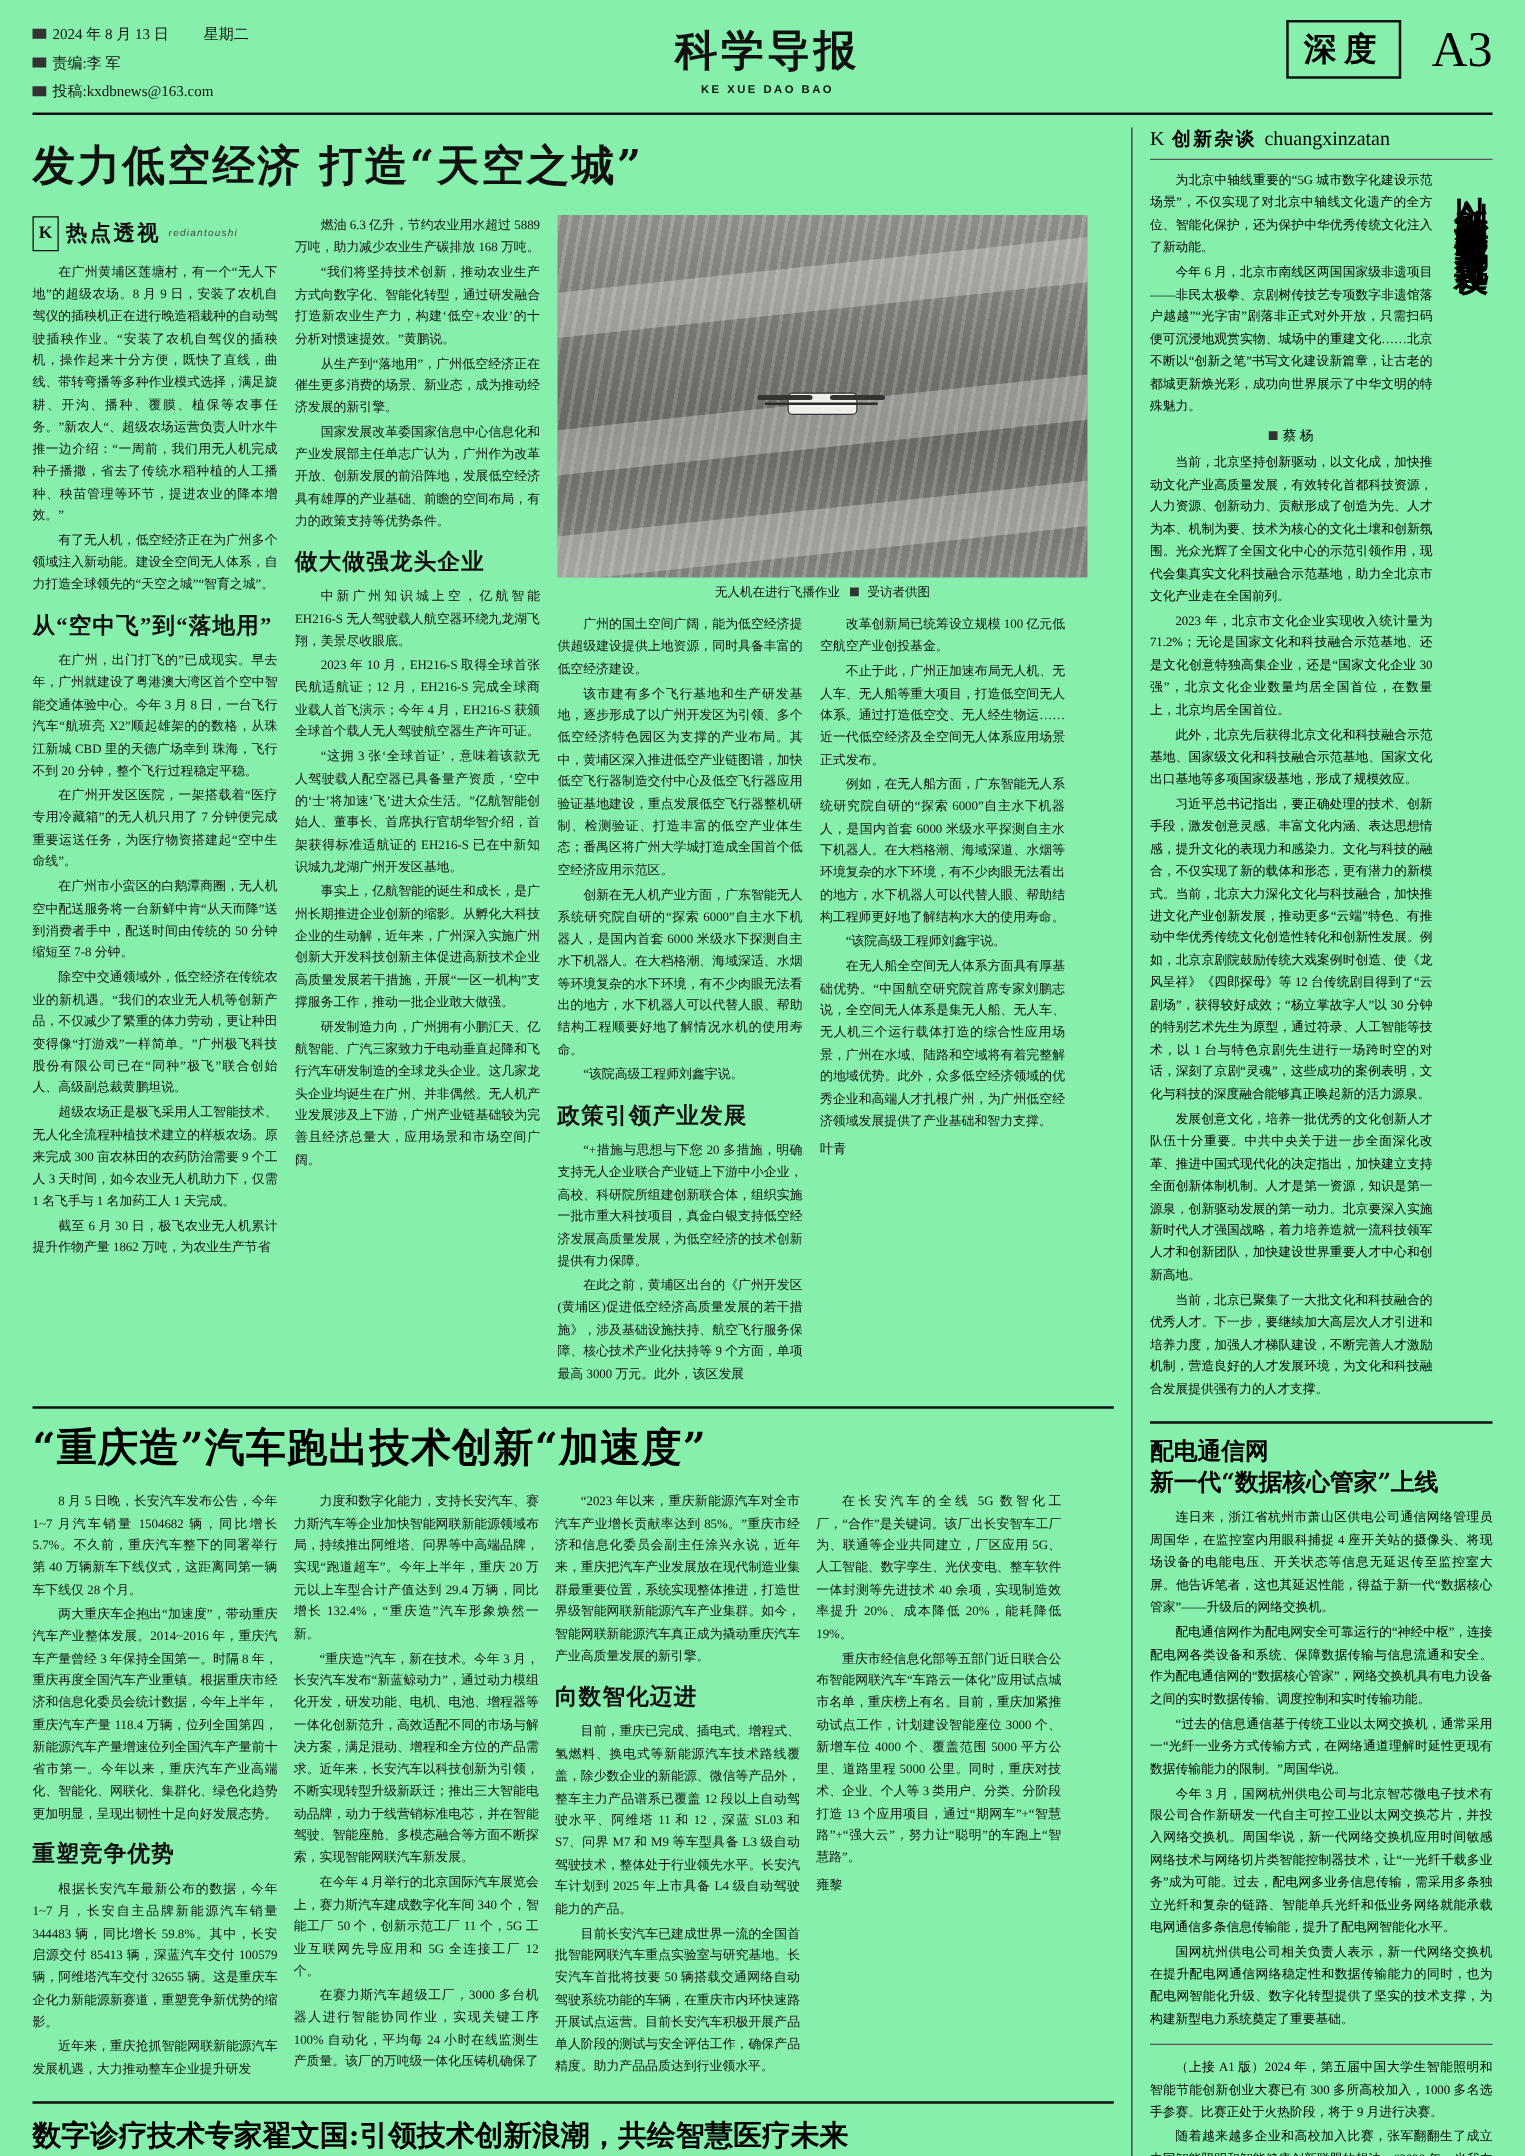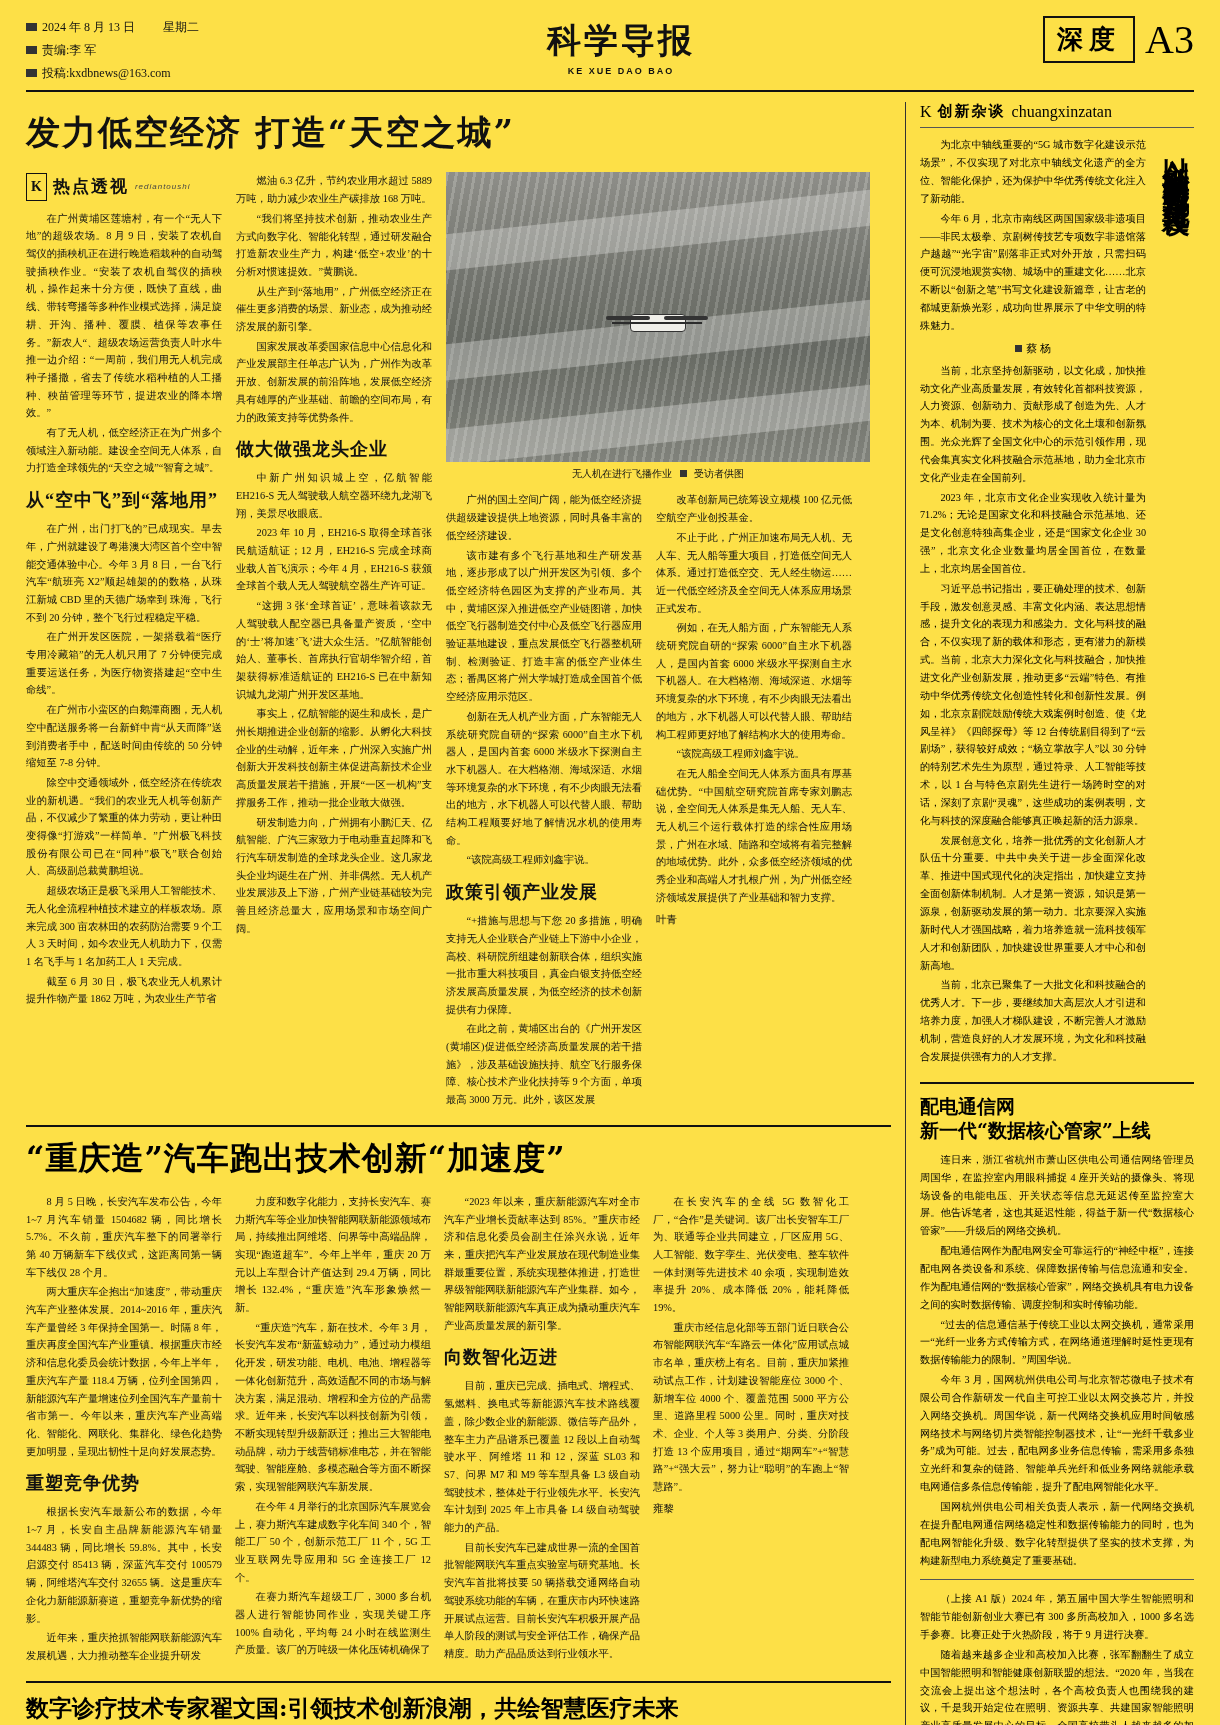--- a/index.html
+++ b/index.html
@@ -1,27 +1,27 @@
 <!DOCTYPE html>
 <html><head>
 <meta charset="utf-8">
 <style>
   html,body{margin:0;padding:0;background:#c9c9c9;}
   body{font-family:"Liberation Serif", serif;}
-  .page{width:1220px;height:1725px;background:#fde047;margin:0 auto;position:relative;box-sizing:border-box;padding:14px 26px 10px 26px;}
+  .page{width:1220px;height:1725px;background:#86efac;margin:0 auto;position:relative;box-sizing:border-box;padding:14px 26px 10px 26px;}
   
   .masthead{display:flex;align-items:flex-start;justify-content:space-between;border-bottom:2px solid #111;padding-bottom:6px;}
   .mast-left{font-size:12px;line-height:1.9;color:#111;padding-top:2px;}
   .mast-left div{display:flex;align-items:center;}
   .mast-left .bar{display:inline-block;width:11px;height:8px;background:#333;margin-right:5px;}
   .mast-left .sp{display:inline-block;width:28px;}
   .mast-center{flex:1;text-align:center;padding-top:4px;}
   .mast-title{font-family:"DejaVu Serif",serif;font-size:34px;font-weight:bold;letter-spacing:3px;color:#111;display:inline-block;position:relative;}
   .mast-title .sub{display:block;font-size:9px;letter-spacing:2px;font-family:"Liberation Sans",sans-serif;font-weight:bold;margin-top:2px;}
-  .mast-right{display:flex;align-items:center;gap:10px;padding-top:2px;}
+  .mast-right{display:flex;align-items:center;gap:24px;padding-top:2px;}
   .sec-badge{border:2px solid #111;padding:4px 12px;font-size:26px;font-weight:bold;letter-spacing:6px;font-family:"DejaVu Serif",serif;}
   .sec-page{font-size:40px;font-weight:normal;font-family:"Liberation Serif",serif;}
   
   .cols{display:flex;margin-top:10px;}
   .left-zone{width:880px;padding-right:14px;box-sizing:border-box;border-right:1px solid #333;}
   .right-zone{width:288px;padding-left:14px;box-sizing:border-box;}
   h1.headline{font-size:34px;font-weight:bold;letter-spacing:2px;margin:8px 0 16px 0;font-family:"DejaVu Serif",serif;color:#111;}
   .kicker{display:flex;align-items:center;gap:6px;margin-bottom:8px;}
   .kicker .kbox{border:1px solid #111;font-size:14px;font-weight:bold;padding:1px 4px;font-family:"Liberation Serif",serif;}
   .kicker .ktxt{font-size:17px;font-weight:bold;letter-spacing:2px;}
@@ -216,20 +216,21 @@
           <div class="r-body">
             <p>为北京中轴线重要的“5G 城市数字化建设示范场景”，不仅实现了对北京中轴线文化遗产的全方位、智能化保护，还为保护中华优秀传统文化注入了新动能。</p>
             <p>今年 6 月，北京市南线区两国国家级非遗项目——非民太极拳、京剧树传技艺专项数字非遗馆落户越越”“光字宙”剧落非正式对外开放，只需扫码便可沉浸地观赏实物、城场中的重建文化……北京不断以“创新之笔”书写文化建设新篇章，让古老的都城更新焕光彩，成功向世界展示了中华文明的特殊魅力。</p>
           </div>
           <div class="author-box">
             <span class="sq"></span><span>蔡 杨</span>
           </div>
           <div class="r-body">
             <p>当前，北京坚持创新驱动，以文化成，加快推动文化产业高质量发展，有效转化首都科技资源，人力资源、创新动力、贡献形成了创造为先、人才为本、机制为要、技术为核心的文化土壤和创新氛围。光众光辉了全国文化中心的示范引领作用，现代会集真实文化科技融合示范基地，助力全北京市文化产业走在全国前列。</p>
             <p>2023 年，北京市文化企业实现收入统计量为 71.2%；无论是国家文化和科技融合示范基地、还是文化创意特独高集企业，还是“国家文化企业 30 强”，北京文化企业数量均居全国首位，在数量上，北京均居全国首位。</p>
+            <p>此外，北京先后获得北京文化和科技融合示范基地、国家级文化和科技融合示范基地、国家文化出口基地等多项国家级基地，形成了规模效应。</p>
             <p>习近平总书记指出，要正确处理的技术、创新手段，激发创意灵感、丰富文化内涵、表达思想情感，提升文化的表现力和感染力。文化与科技的融合，不仅实现了新的载体和形态，更有潜力的新模式。当前，北京大力深化文化与科技融合，加快推进文化产业创新发展，推动更多“云端”特色、有推动中华优秀传统文化创造性转化和创新性发展。例如，北京京剧院鼓励传统大戏案例时创造、使《龙风呈祥》《四郎探母》等 12 台传统剧目得到了“云剧场”，获得较好成效；“杨立掌故字人”以 30 分钟的特别艺术先生为原型，通过符录、人工智能等技术，以 1 台与特色京剧先生进行一场跨时空的对话，深刻了京剧“灵魂”，这些成功的案例表明，文化与科技的深度融合能够真正唤起新的活力源泉。</p>
             <p>发展创意文化，培养一批优秀的文化创新人才队伍十分重要。中共中央关于进一步全面深化改革、推进中国式现代化的决定指出，加快建立支持全面创新体制机制。人才是第一资源，知识是第一源泉，创新驱动发展的第一动力。北京要深入实施新时代人才强国战略，着力培养造就一流科技领军人才和创新团队，加快建设世界重要人才中心和创新高地。</p>
             <p>当前，北京已聚集了一大批文化和科技融合的优秀人才。下一步，要继续加大高层次人才引进和培养力度，加强人才梯队建设，不断完善人才激励机制，营造良好的人才发展环境，为文化和科技融合发展提供强有力的人才支撑。</p>
           </div>
         </div>
         <div class="v-title">以创新推动新时代首都文化建设</div>
       </div>
 
       <hr class="hr-thick">
 

